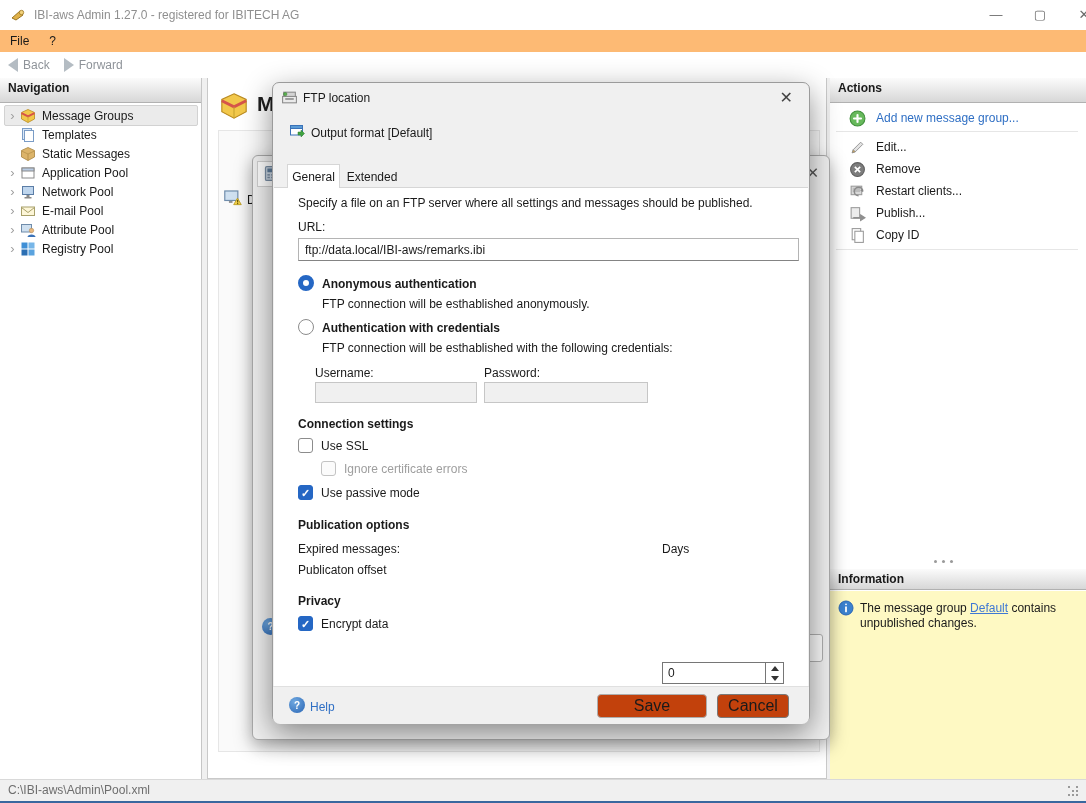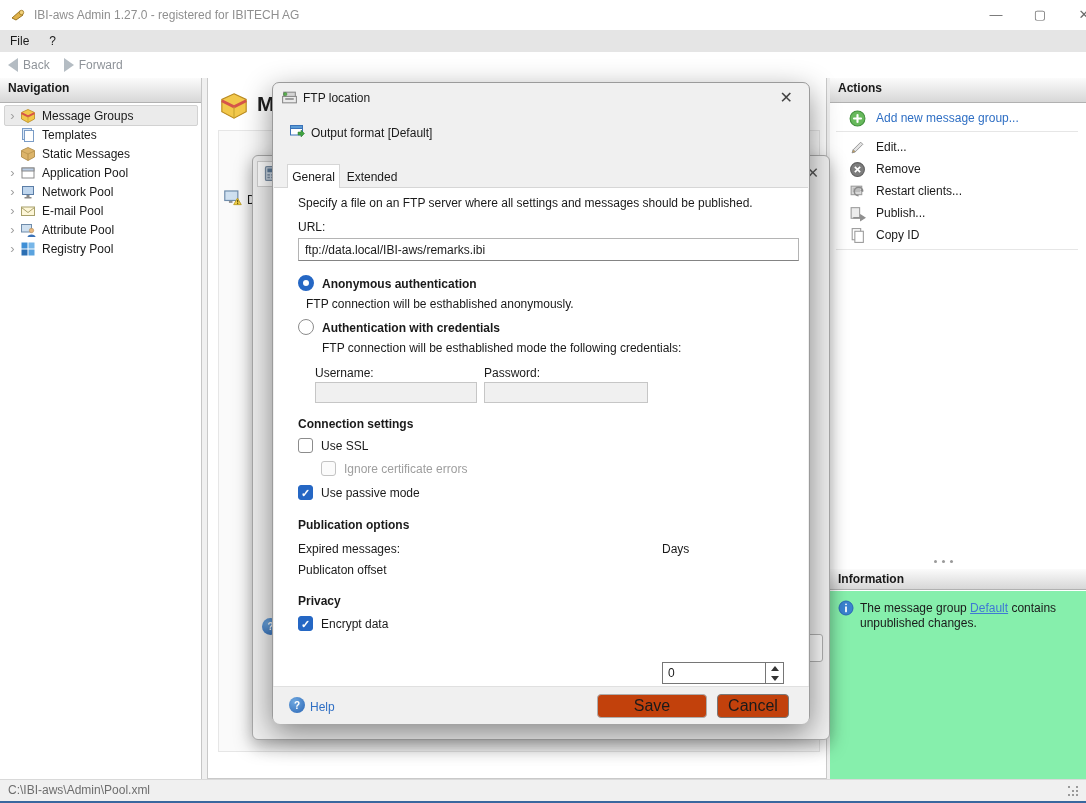--- a/index.html
+++ b/index.html
@@ -10,21 +10,21 @@
   .flex{display:flex;align-items:center;}
   .bold{font-weight:bold;}
   .gray-grad{background:linear-gradient(#fbfbfb,#d7d7d7);border-bottom:1px solid #b1b1b1;}
   .link{color:#2f6fc4;}
   svg{display:block;}
 
   
   #titlebar{left:0;top:0;width:1086px;height:30px;background:#fff;padding-left:20px;}
   #title-text{left:34px;top:8px;color:#8f8f8f;}
   .caption-btn{width:44px;height:29px;display:flex;align-items:center;justify-content:center;color:#6b6b6b;font-size:13px;}
-  #menubar{left:0;top:30px;width:1086px;height:22px;background:#e5e5e5;}
+  #menubar{left:0;top:30px;width:1086px;height:22px;background:#fdba74;}
   .menu-item{padding:3px 10px;}
   #toolbar{left:0;top:52px;width:1086px;height:26px;background:#fff;border-bottom:1px solid #e9e9e9;}
   .tool-btn{display:flex;align-items:center;gap:5px;color:#8e9399;margin-right:14px;}
   .nav-arrow{width:0;height:0;border:7px solid transparent;}
   .arrow-left{border-right:10px solid #b4bcc3;border-left:0;}
   .arrow-right{border-left:10px solid #b4bcc3;border-right:0;}
 
   
   #workspace{left:0;top:78px;width:1086px;height:701px;background:#f0f0f0;}
 
@@ -42,21 +42,21 @@
   #bg-item-letter{left:39px;top:115px;}
 
   #right-panel{left:830px;top:0;width:256px;height:701px;background:#fff;}
   .action-row{position:absolute;left:19px;width:244px;height:20px;display:flex;align-items:center;gap:10px;}
   .action-label{white-space:nowrap;}
   .sep{position:absolute;left:6px;width:242px;height:1px;background:#e6e6e6;}
   #splitter-dots{left:104px;top:482px;width:26px;height:4px;}
   #splitter-dots i{display:block;width:3px;height:3px;background:#9a9a9a;border-radius:50%;
      box-shadow:8px 0 0 #9a9a9a,16px 0 0 #9a9a9a;}
   #info-header{left:0;top:491px;width:256px;box-sizing:border-box;}
-  #info-body{left:0;top:513px;width:256px;height:188px;background:#86efac;}
+  #info-body{left:0;top:513px;width:256px;height:188px;background:#fef9c3;}
   #info-text{position:absolute;left:30px;top:10px;width:212px;line-height:15px;}
   #info-text a{color:#3f78d4;text-decoration:underline;}
 
   #statusbar{left:0;top:779px;width:1086px;height:22px;background:#f0f0f0;border-top:1px solid #d9d9d9;box-sizing:border-box;}
   #status-text{left:8px;top:783px;color:#6e6e6e;}
   #grip{left:1068px;top:786px;width:12px;height:12px;}
   #grip i{display:block;width:2px;height:2px;background:#9a9a9a;
      box-shadow:8px 8px 0 #9a9a9a,4px 8px 0 #9a9a9a,0 8px 0 #9a9a9a,8px 4px 0 #9a9a9a,4px 4px 0 #9a9a9a,8px 0 0 #9a9a9a;}
   #bottom-accent{left:0;top:801px;width:1086px;height:2px;background:#39679e;}
 
@@ -391,25 +391,25 @@
     <div class="tab" id="tab-general">General</div>
     <div class="tab" id="tab-extended">Extended</div>
 
     <div id="ftp-content">
       <span class="c-label" style="left:24px;top:8px">Specify a file on an FTP server where all settings and messages should be published.</span>
       <span class="c-label" style="left:24px;top:32px">URL:</span>
       <input class="textfield" style="left: 24px; top: 50px; width: 501px; height: 23px;" value="ftp://data.local/IBI-aws/remarks.ibi">
 
       <span class="radio on" style="left:24px;top:87px"></span>
       <span class="c-label bold" style="left:48px;top:89px">Anonymous authentication</span>
-      <span class="c-label" style="left:32px;top:109px">FTP connection will be esthablished anonymously.</span>
+      <span class="c-label" style="left:48px;top:109px">FTP connection will be esthablished anonymously.</span>
 
       <span class="radio off" style="left:24px;top:131px"></span>
       <span class="c-label bold" style="left:48px;top:133px">Authentication with credentials</span>
-      <span class="c-label" style="left:48px;top:153px">FTP connection will be esthablished mode the following credentials:</span>
+      <span class="c-label" style="left:48px;top:153px">FTP connection will be esthablished with the following credentials:</span>
 
       <span class="c-label" style="left:41px;top:178px">Username:</span>
       <span class="c-label" style="left:210px;top:178px">Password:</span>
       <input class="textfield" style="left: 41px; top: 194px; width: 162px; height: 21px;" disabled="" value="">
       <input class="textfield" type="password" style="left: 210px; top: 194px; width: 164px; height: 21px;" disabled="" value="">
 
       <span class="c-label bold" style="left:24px;top:229px">Connection settings</span>
 
       <span class="checkbox" style="left:24px;top:250px"></span>
       <span class="c-label" style="left:47px;top:251px">Use SSL</span>

